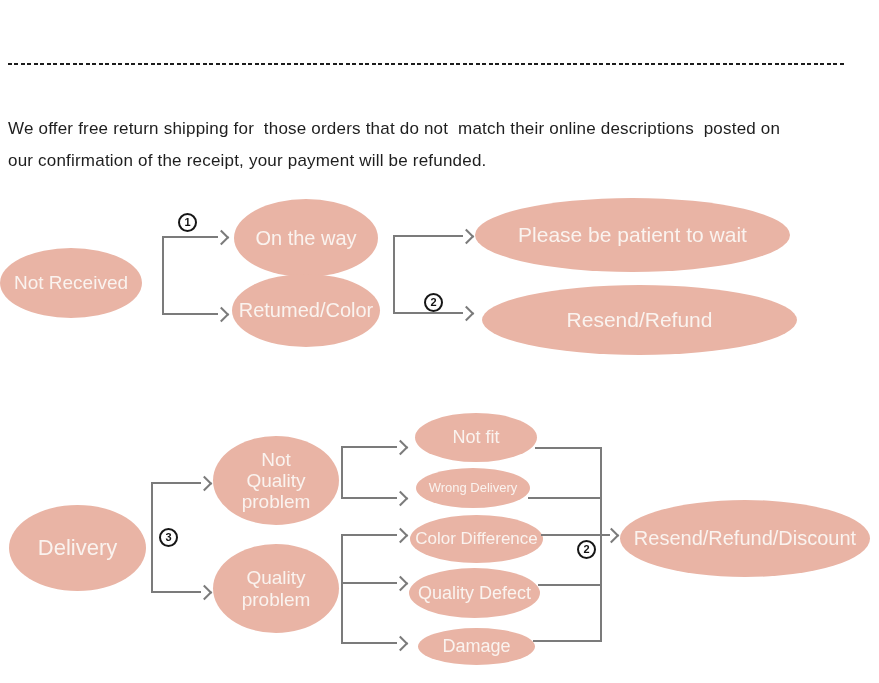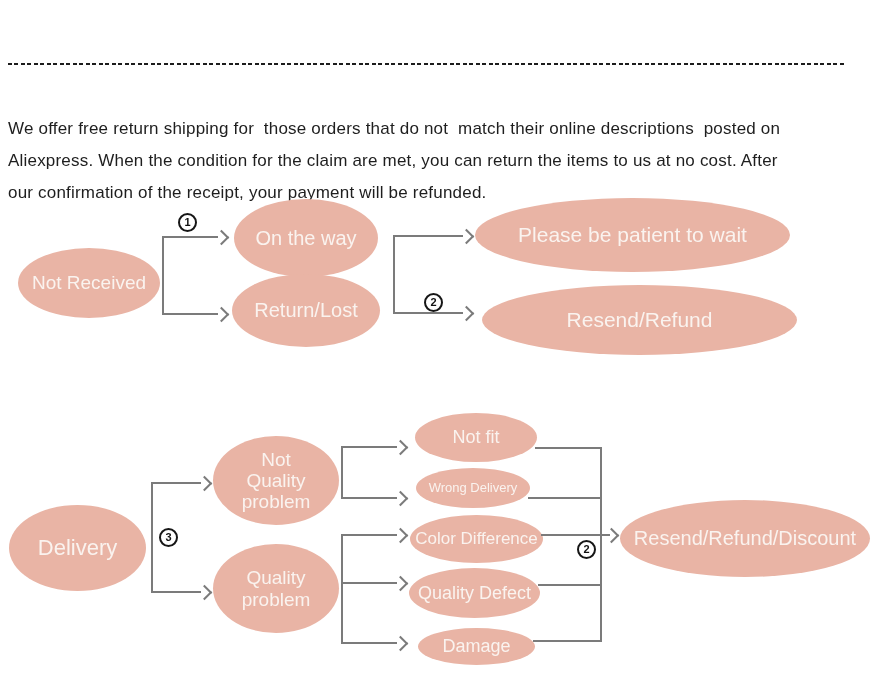--- a/index.html
+++ b/index.html
@@ -36,44 +36,43 @@
   }
 </style>
 </head>
 <body>
 
 <div class="canvas">
 
   <div class="divider"></div>
   <div class="para">
     <div class="para-line">We offer free return shipping for  those orders that do not  match their online descriptions  posted on</div>
-    <div class="para-line">Aliexpress. When the condition for the claim are met, you can return the items to us at no cost. After</div>
     <div class="para-line">our confirmation of the receipt, your payment will be refunded.</div>
   </div>
 
   <div>
 
-    <div class="el" style="left:18px;top:248px;width:142px;height:70px;font-size:19px;">
+    <div class="el" style="left:0;top:248px;width:142px;height:70px;font-size:19px;">
       <span>Not Received</span>
     </div>
 
     <div class="vl" style="left:162px;top:236px;height:79px;"></div>
     <div class="hl" style="left:162px;top:236px;width:56px;"></div>
     <div class="ah" style="left:216px;top:232px;"></div>
     <div class="hl" style="left:162px;top:313px;width:56px;"></div>
     <div class="ah" style="left:216px;top:309px;"></div>
     <div class="badge" style="left:178px;top:213px;">
       <span>1</span>
     </div>
 
     <div class="el" style="left:234px;top:199px;width:144px;height:78px;font-size:20px;">
       <span>On the way</span>
     </div>
     <div class="el" style="left:232px;top:274px;width:148px;height:73px;font-size:20px;">
-      <span>Return/Lost</span>
+      <span>Retumed/Color</span>
     </div>
 
     <div class="vl" style="left:393px;top:235px;height:79px;"></div>
     <div class="hl" style="left:393px;top:235px;width:70px;"></div>
     <div class="ah" style="left:461px;top:231px;"></div>
     <div class="hl" style="left:393px;top:312px;width:70px;"></div>
     <div class="ah" style="left:461px;top:308px;"></div>
     <div class="badge" style="left:424px;top:293px;">
       <span>2</span>
     </div>

